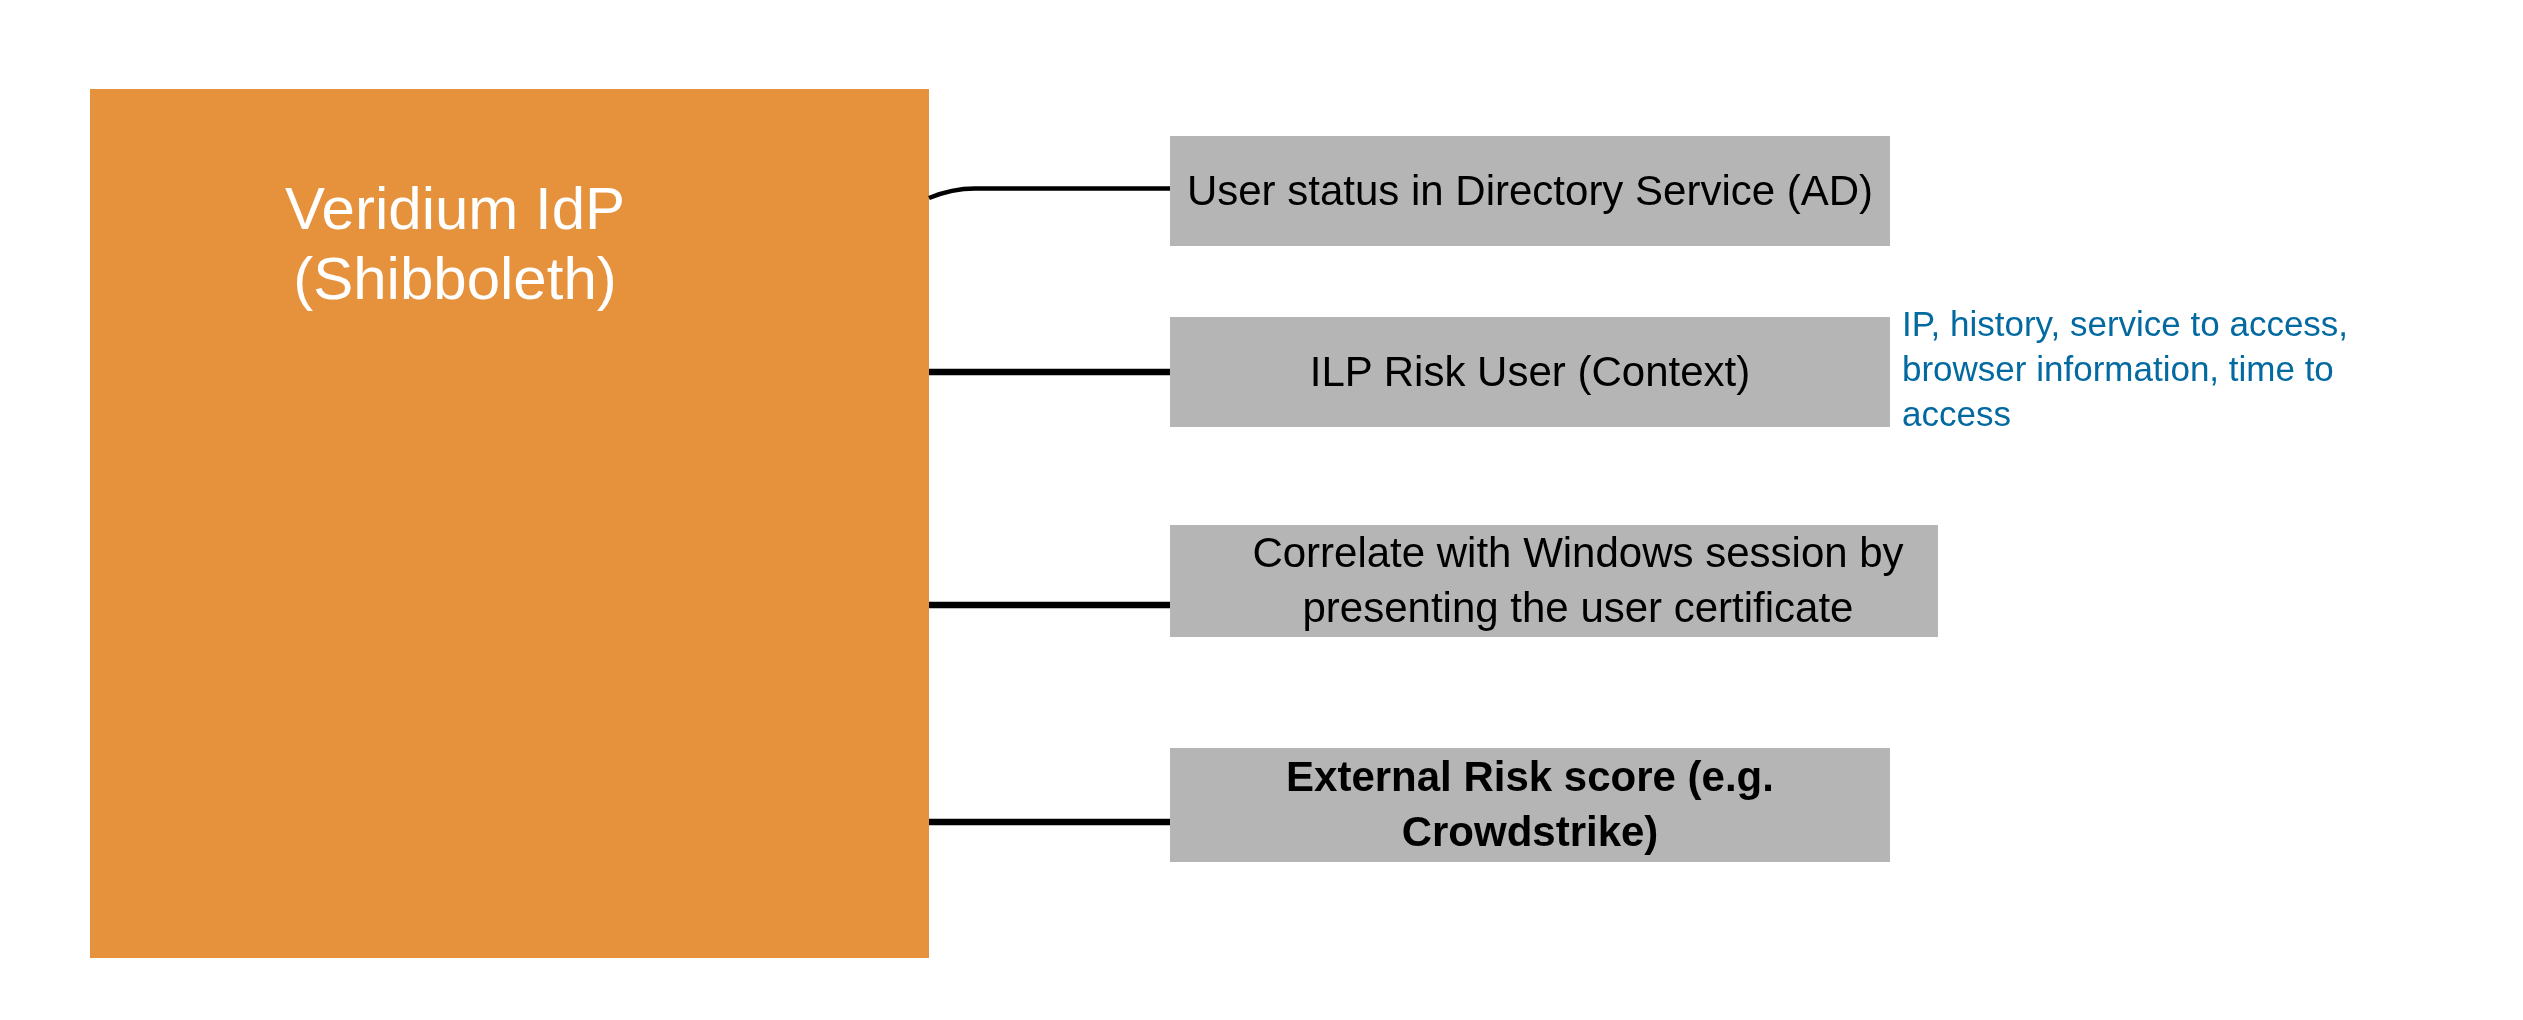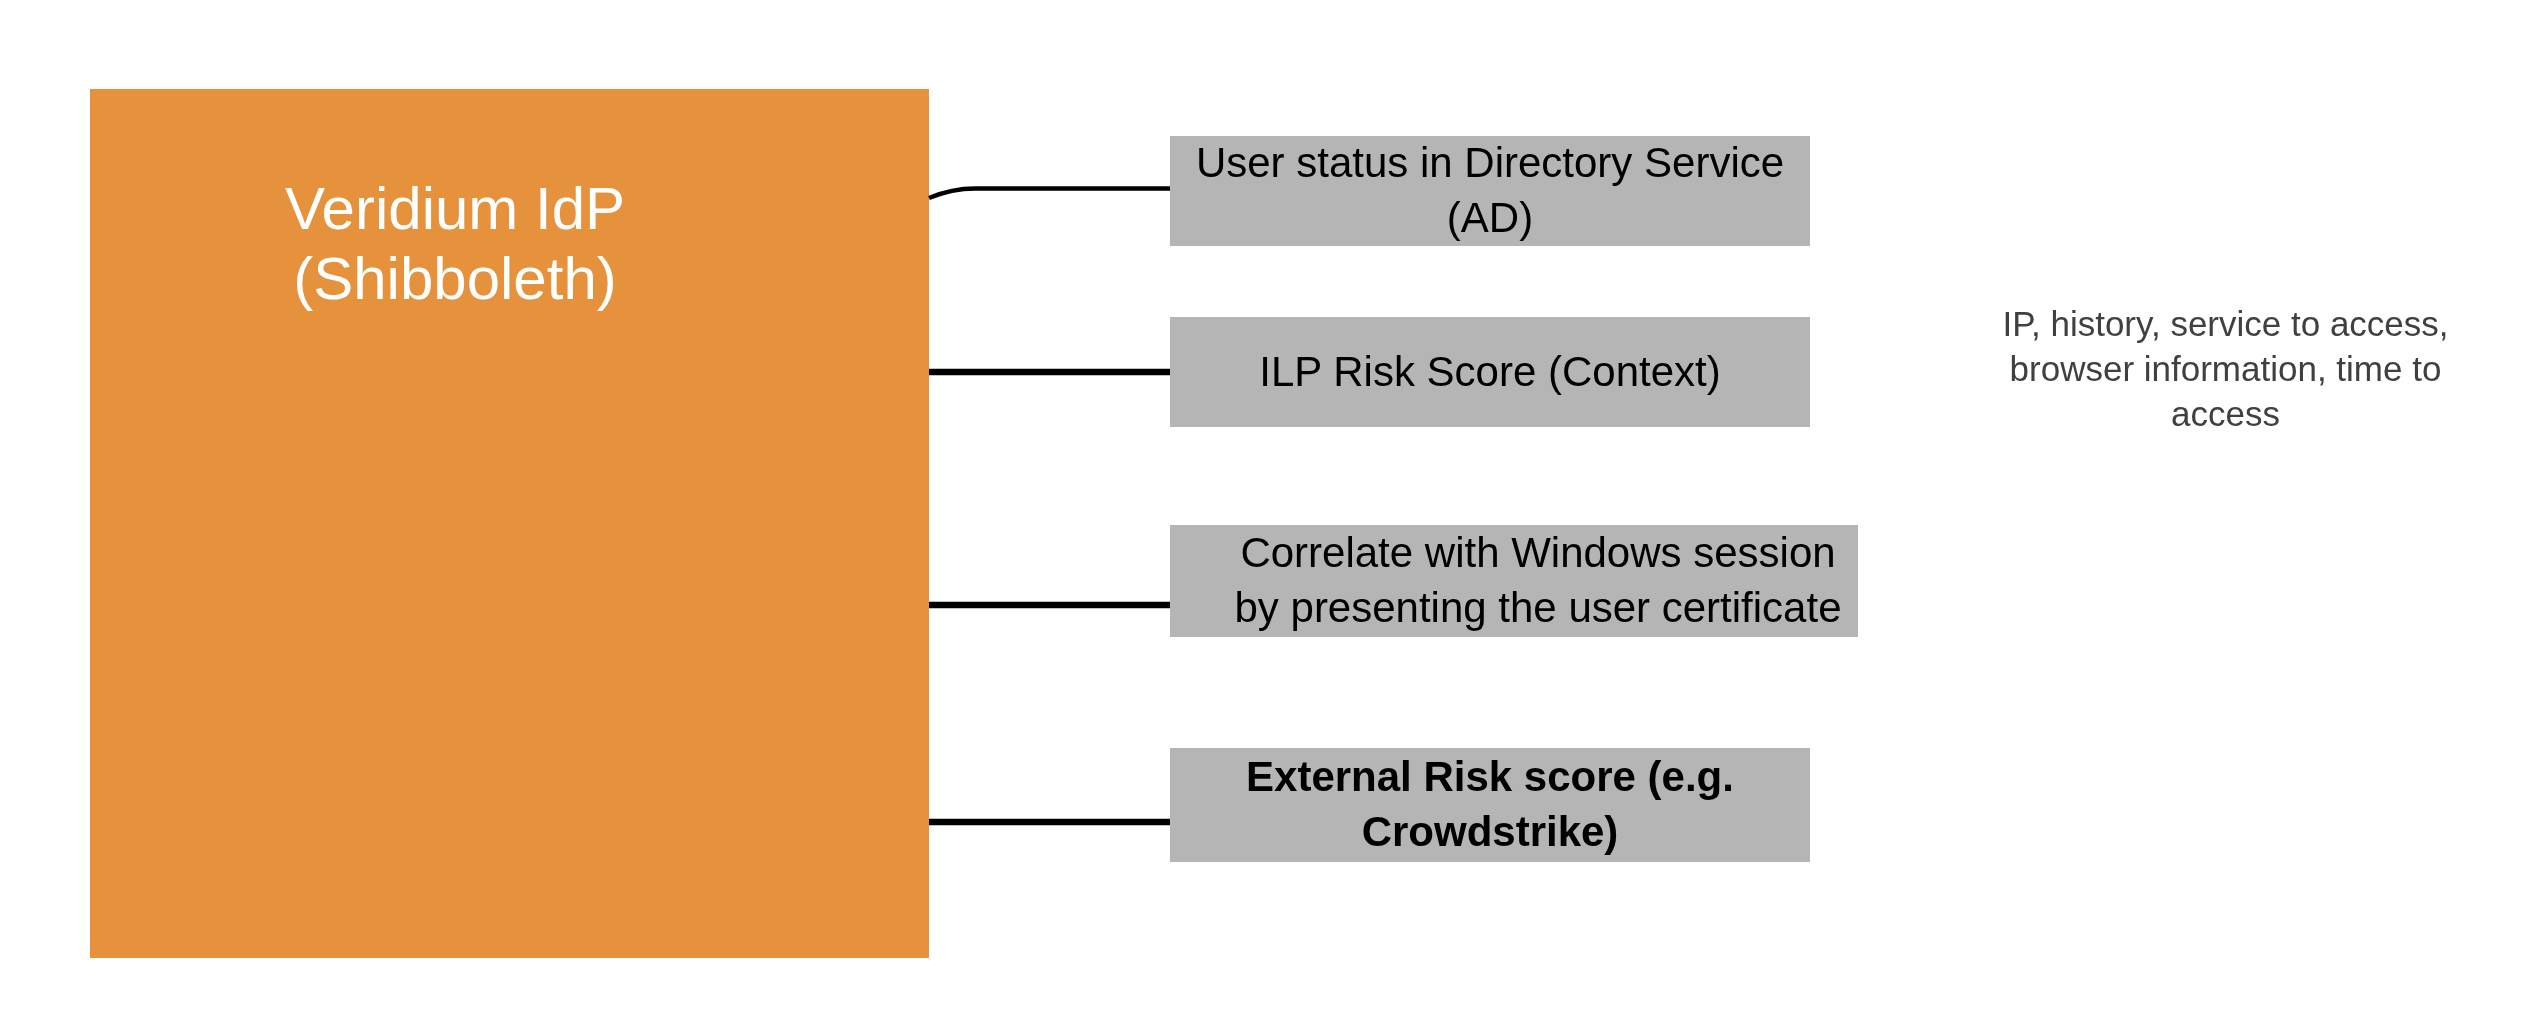--- a/index.html
+++ b/index.html
@@ -41,44 +41,43 @@
     left: 0;
     top: 0;
     width: 2523px;
     height: 1020px;
     pointer-events: none;
   }
   
   .factor-box {
     position: absolute;
     left: 1170px;
-    width: 640px;
+    width: 720px;
     background: #B5B5B5;
     display: flex;
     align-items: center;
     justify-content: center;
     text-align: center;
     color: #000000;
     font-size: 42px;
     line-height: 1.3;
   }
   .factor-box-1 { top: 136px; height: 110px; }
   .factor-box-2 { top: 317px; height: 110px; }
   .factor-box-3 { top: 525px; height: 112px; padding-left: 48px; }
   .factor-box-4 { top: 748px; height: 114px; font-weight: bold; }
   
   .annotation {
     position: absolute;
-    left: 1978px;
+    left: 1902px;
     top: 301px;
     width: 495px;
-    color: #404040;
+    color: #0369a1;
     font-size: 35px;
     line-height: 45px;
-    text-align: center;
   }
 </style>
 </head>
 <body>
 
 <div class="canvas">
 
   <div class="main-box"></div>
   <div class="main-box-label">Veridium IdP
 (Shibboleth)</div>
@@ -88,21 +87,21 @@
     <path d="M 929 372 H 1170" stroke="#000000" stroke-width="6.5" fill="none"></path>
     <path d="M 929 605 H 1170" stroke="#000000" stroke-width="6.5" fill="none"></path>
     <path d="M 929 822 H 1170" stroke="#000000" stroke-width="6.5" fill="none"></path>
   </svg>
 
   <div class="factor-box factor-box-1">
     <span>User status in Directory Service (AD)</span>
   </div>
 
   <div class="factor-box factor-box-2">
-    <span>ILP Risk Score (Context)</span>
+    <span>ILP Risk User (Context)</span>
   </div>
 
   <div class="factor-box factor-box-3">
     <span>Correlate with Windows session by presenting the user certificate</span>
   </div>
 
   <div class="factor-box factor-box-4">
     <span>External Risk score (e.g. Crowdstrike)</span>
   </div>
 

